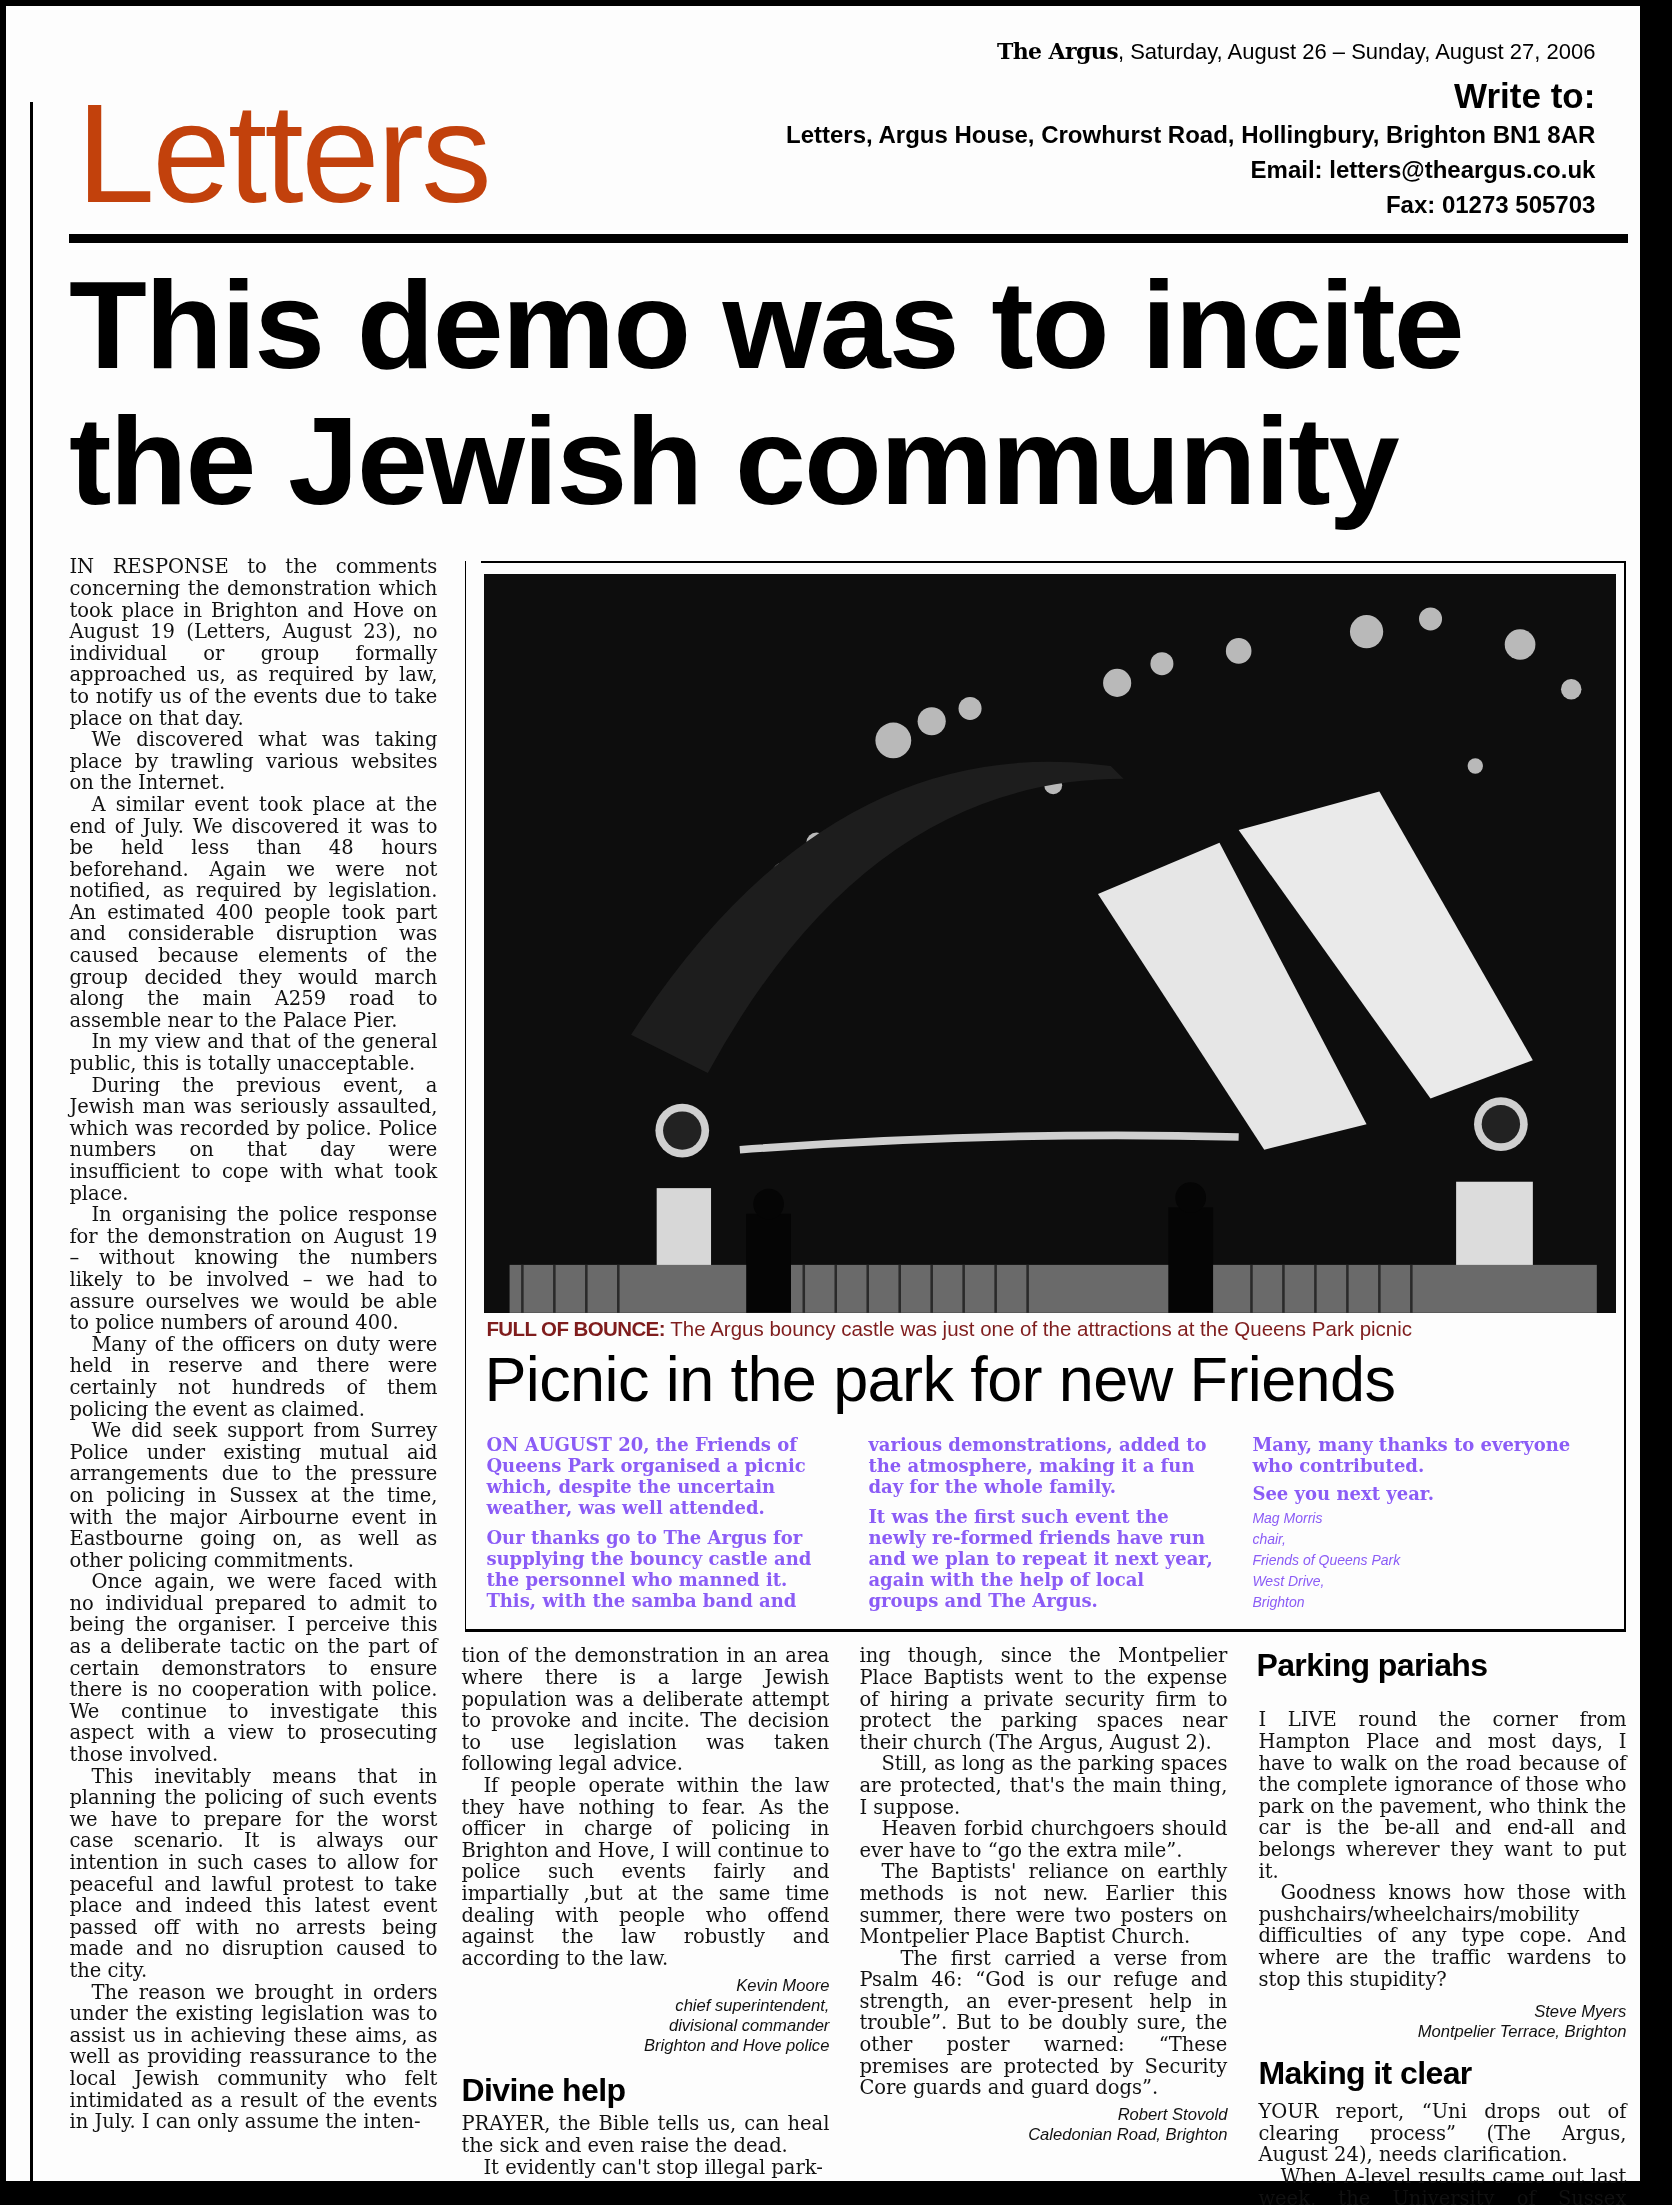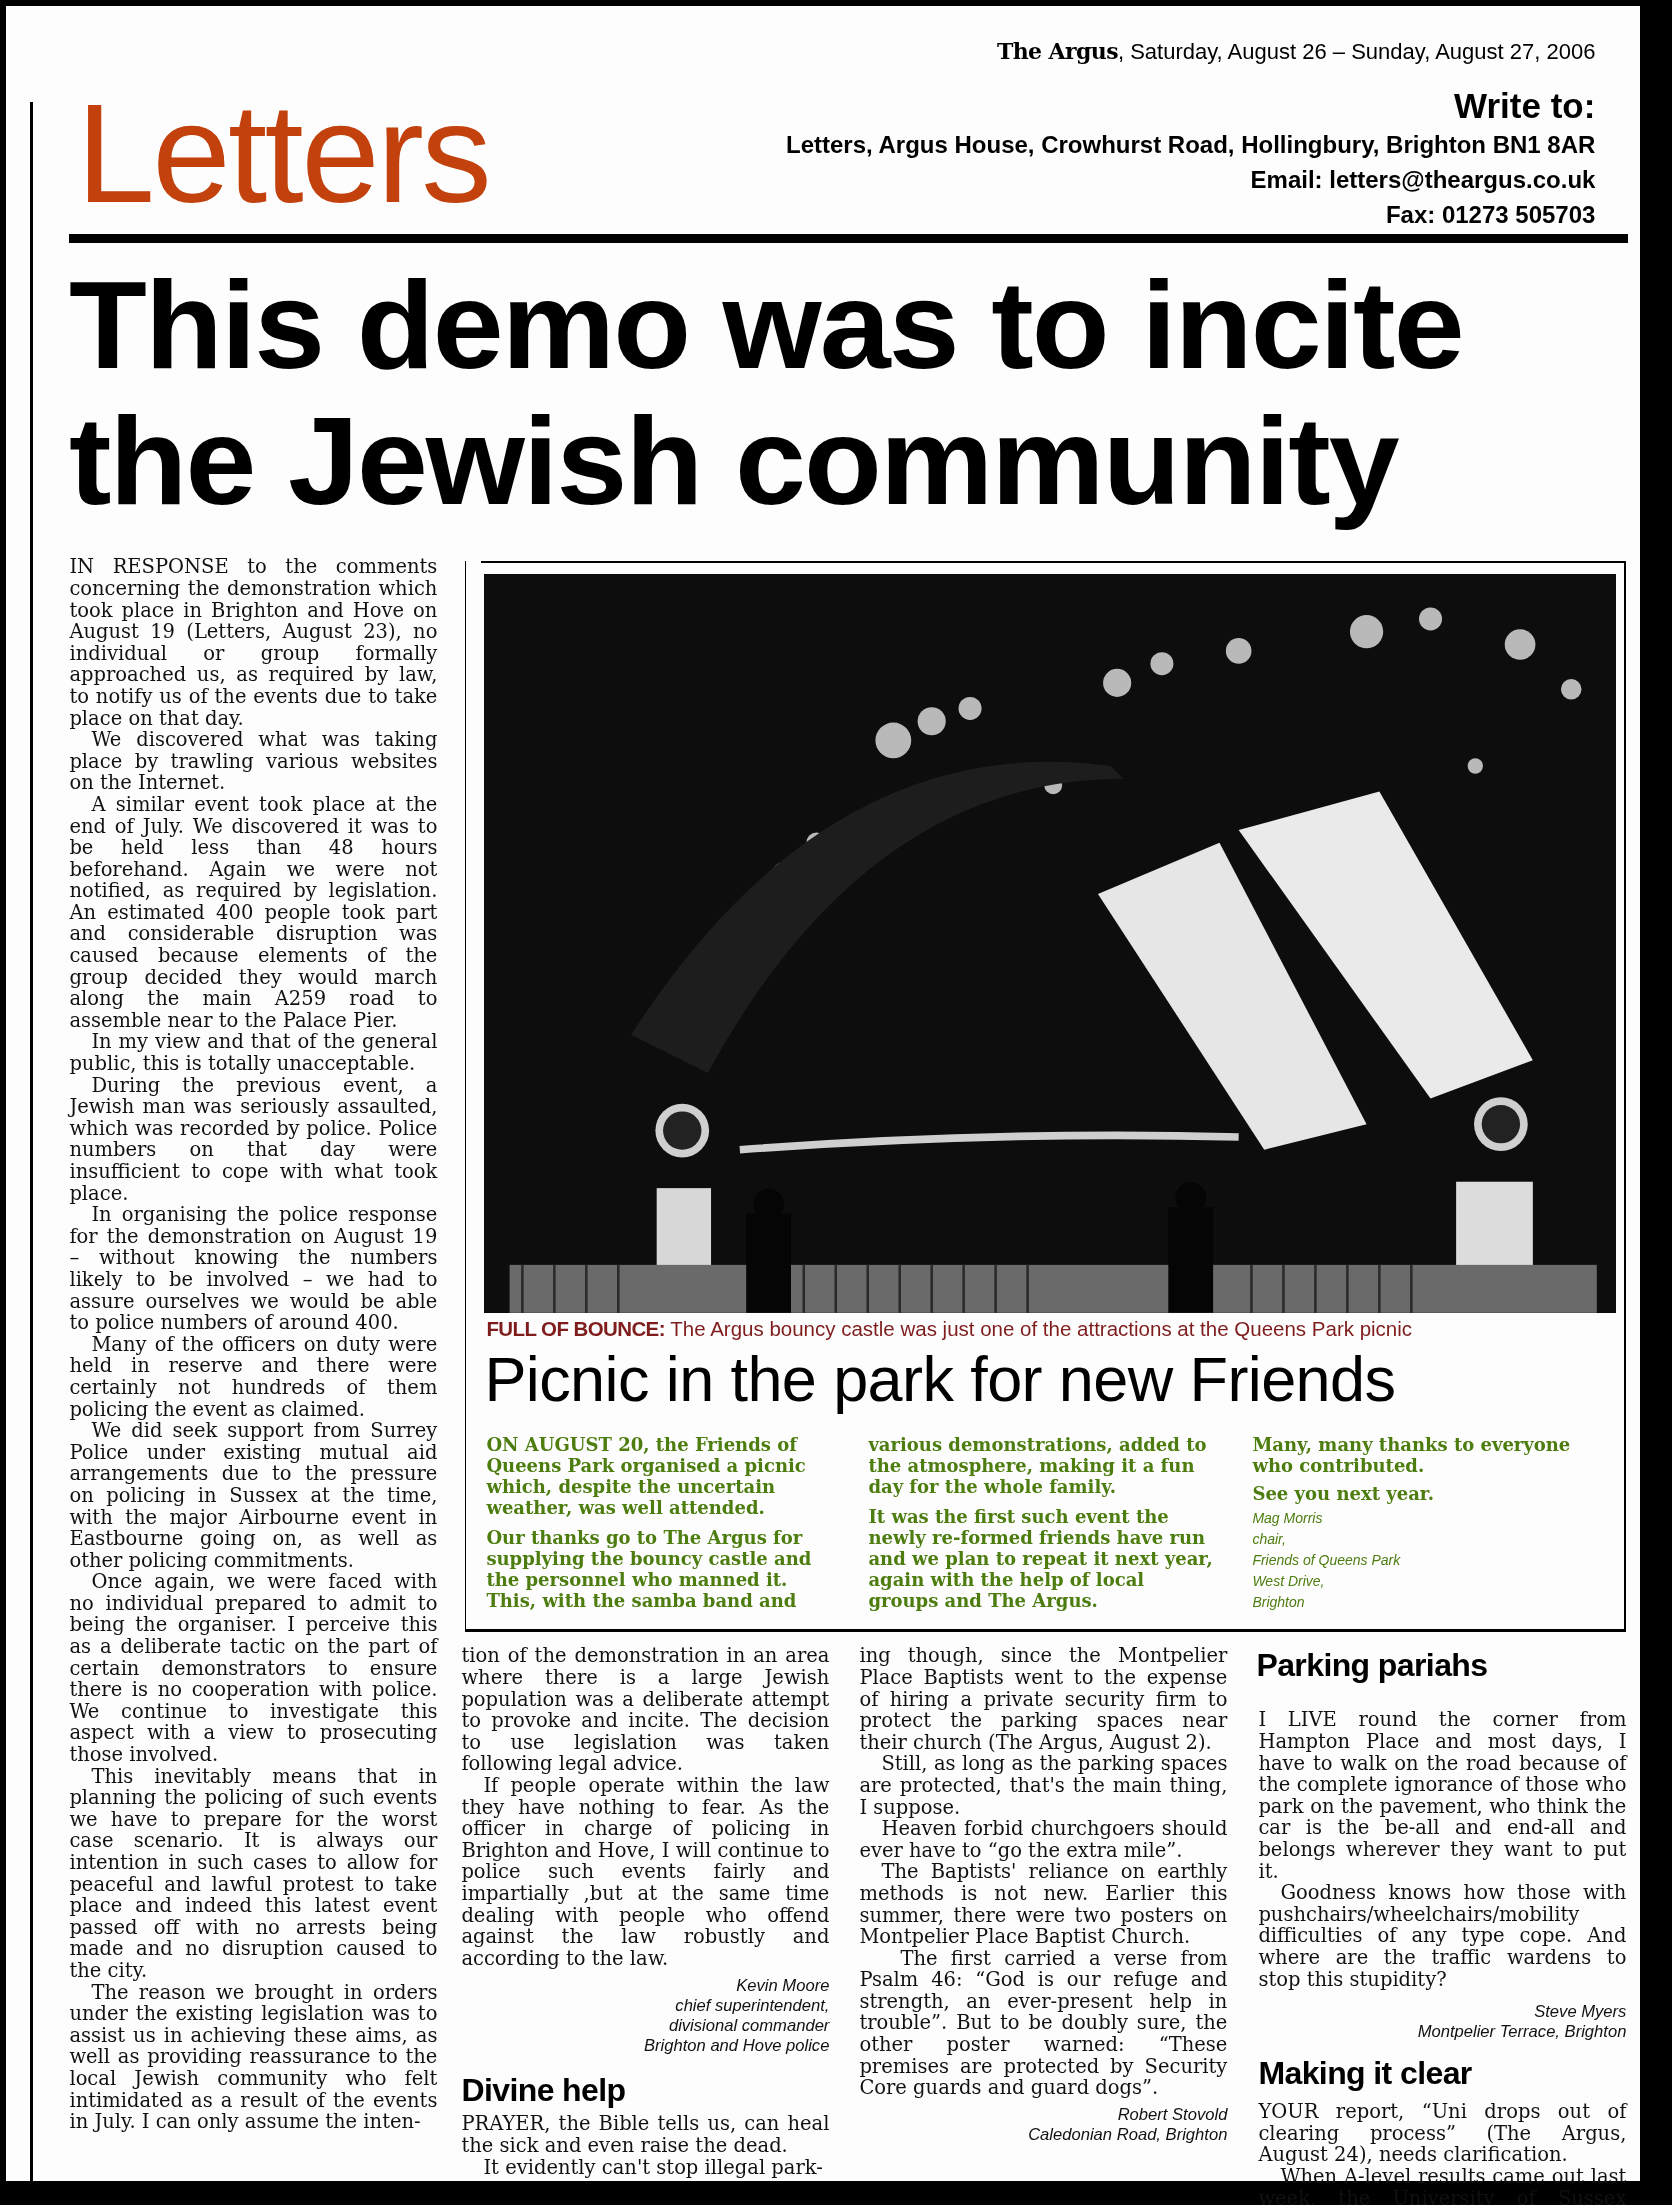--- a/index.html
+++ b/index.html
@@ -20,21 +20,21 @@
   .section-title {
     left:70px; top:77px; font-family:"Liberation Sans", sans-serif;
     font-size:141px; line-height:141px; font-weight:400; letter-spacing:-2.6px; color:#c2410c;
   }
   .masthead-right {
     right:45px; top:31px; text-align:right; font-family:"Liberation Sans", sans-serif;
     color:#000;
   }
   .masthead-right .dateline { font-size:22px; line-height:29px; }
   .masthead-right .dateline b { font-family:"DejaVu Serif", serif; font-weight:700; letter-spacing:-0.6px; }
-  .masthead-right .write-to { font-size:35px; font-weight:700; line-height:42px; margin-top:19px; }
+  .masthead-right .write-to { font-size:35px; font-weight:700; line-height:42px; margin-top:9px; }
   .masthead-right .addr { font-size:24px; font-weight:700; line-height:35px; }
   .head-rule { left:63px; top:228px; width:1559px; height:9px; background:#000; }
 
   
   .headline {
     left:63px; top:251px; width:1573px;
     font-family:"Liberation Sans", sans-serif; font-weight:700; font-size:125px;
     line-height:136px; letter-spacing:-1.9px; color:#000;
     transform:scaleX(1.02); transform-origin:left top;
   }
@@ -80,21 +80,21 @@
     left:480px; top:1310px; font-family:"Liberation Sans", sans-serif; font-size:20.5px;
     line-height:25.6px; color:#7f1d1d; white-space:nowrap;
   }
   .caption b { font-weight:700; letter-spacing:-0.6px; }
   .picnic-head {
     left:478px; top:1335px; font-family:"Liberation Sans", sans-serif; font-weight:400;
     font-size:63px; line-height:77px; color:#000; letter-spacing:-0.6px; white-space:nowrap;
   }
   .picnic-col {
     font-family:"DejaVu Serif", serif; font-weight:700; font-size:18px; line-height:21px;
-    color:#4d7c0f; text-align:left;
+    color:#8b5cf6; text-align:left;
   }
   .picnic-col p { margin:0 0 9px 0; }
   .pc1 { left:480px; top:1428px; width:339px; }
   .pc2 { left:862px; top:1428px; width:345px; }
   .pc3 { left:1246px; top:1428px; width:358px; }
 </style>
 </head>
 <body>
 
 <div class="page">

